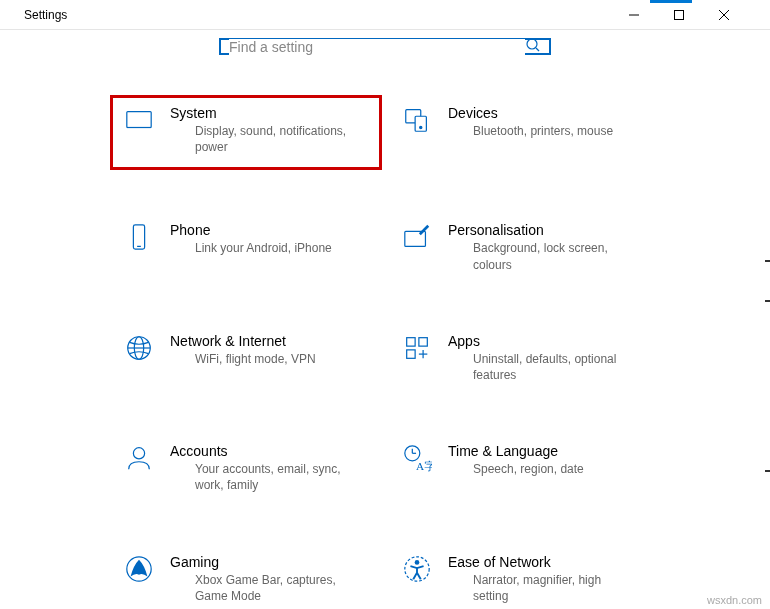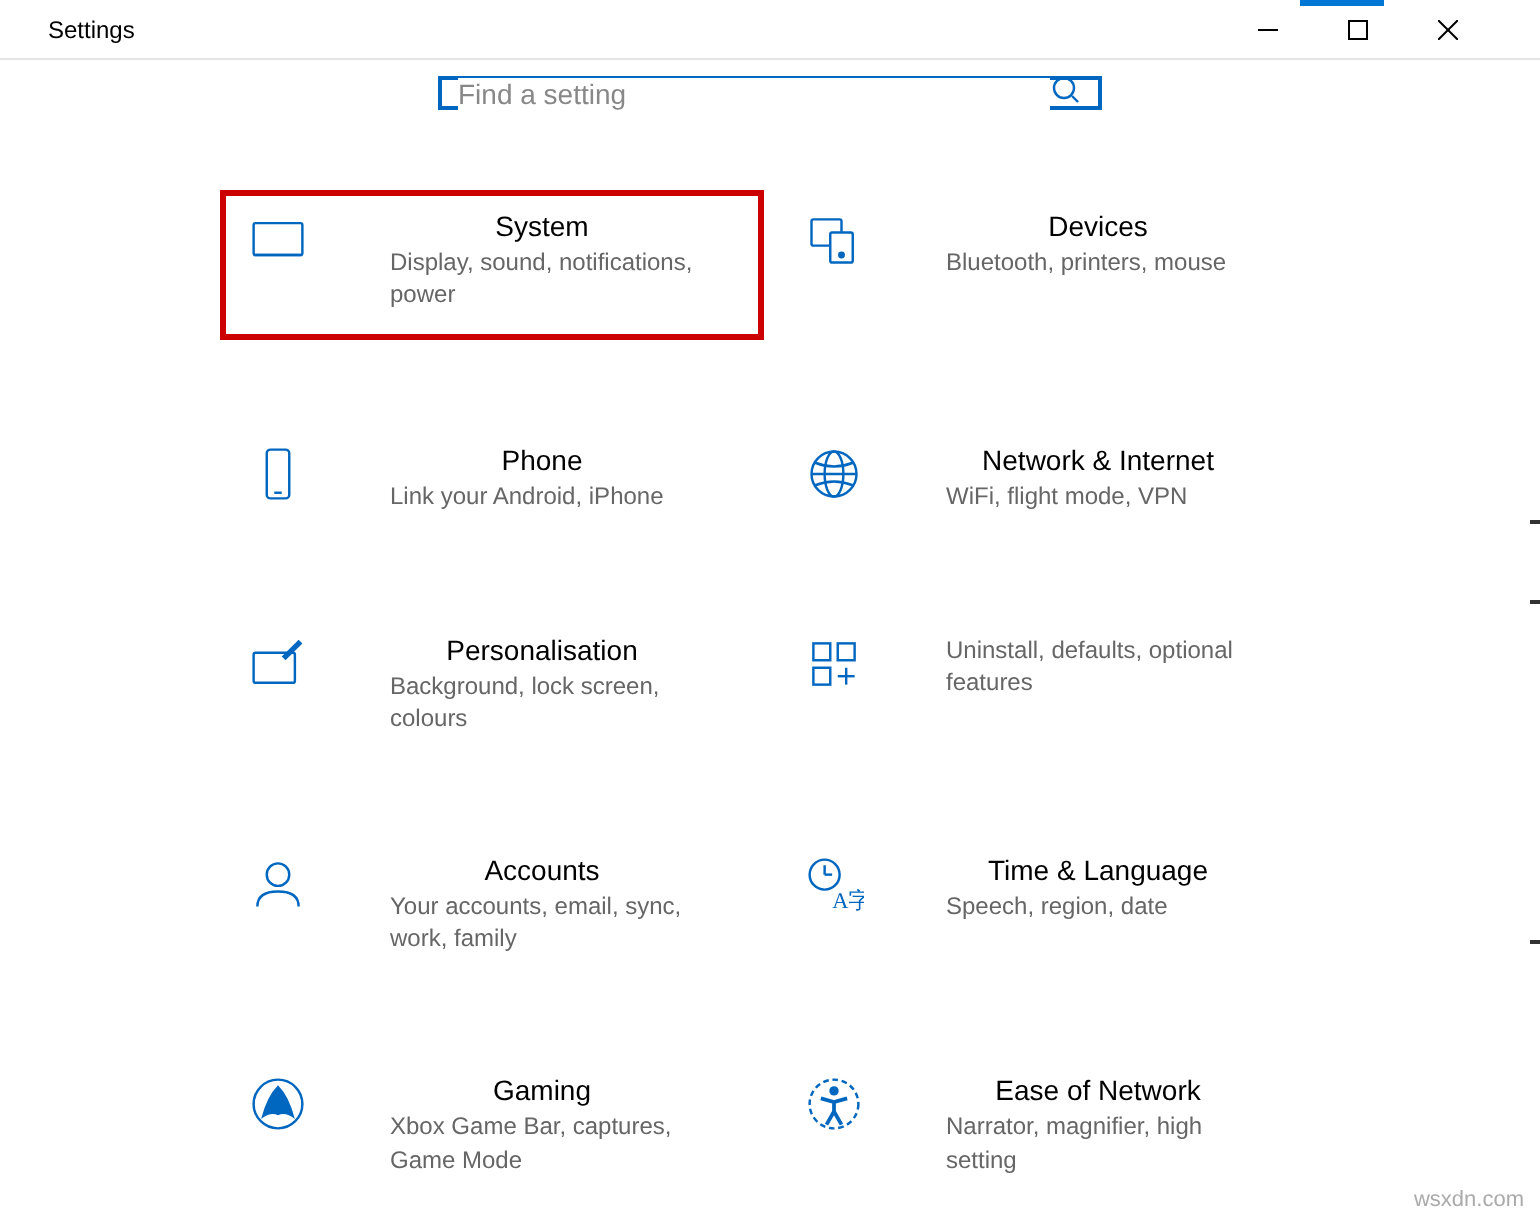--- a/index.html
+++ b/index.html
@@ -66,21 +66,21 @@
       width: 34px;
       height: 34px;
       flex-shrink: 0;
       display: flex;
       align-items: center;
       justify-content: flex-end;
       color: #0067c0;
     }
     .tile-icon svg { width: 30px; height: 30px; stroke: #0067c0; fill: none; stroke-width: 1.3; }
     .tile-text { flex: 1; padding-top: 2px; }
-    .tile-title { font-size: 14px; color: #000; margin-bottom: 2px; text-align: center; }
+    .tile-title { font-size: 14px; color: #000; margin-bottom: 2px; }
     .tile-sub { font-size: 12px; color: #666; line-height: 1.35; max-width: 160px; margin-left: 25px; }
     .highlighted { border: 3px solid #cc0000; padding: 5px 7px 12px 7px; }
     .watermark {
       position: absolute; bottom: 3px; right: 8px;
       font-size: 11px; color: #aaa; font-family: Arial, sans-serif; margin-top: 20px;
     }
     .right-edge-tick { position: absolute; right: 0; width: 5px; height: 2px; background: #333; }
   </style>
 </head>
 <body>
@@ -157,57 +157,58 @@
     </div>
     <div class="tile-text">
       <div class="tile-title">Phone</div>
       <div class="tile-sub">Link your Android, iPhone</div>
     </div>
   </div>
 
   <div class="tile">
     <div class="tile-icon">
       <svg viewBox="0 0 32 32">
+          <rect x="3" y="10" width="22" height="16" rx="1"></rect>
+          <path d="M20 14 L29 5 L27 3 L18 12 Z" fill="#0067c0" stroke="none"></path>
+        </svg>
+    </div>
+    <div class="tile-text">
+      <div class="tile-title">Personalisation</div>
+      <div class="tile-sub">Background, lock screen, colours</div>
+    </div>
+  </div>
+
+  <div class="tile">
+    <div class="tile-icon">
+      <svg viewBox="0 0 32 32">
           <circle cx="16" cy="16" r="12"></circle>
           <ellipse cx="16" cy="16" rx="5" ry="12"></ellipse>
           <line x1="4" y1="16" x2="28" y2="16"></line>
           <path d="M6 10 Q16 14 26 10" fill="none"></path>
           <path d="M6 22 Q16 18 26 22" fill="none"></path>
         </svg>
     </div>
     <div class="tile-text">
       <div class="tile-title">Network &amp; Internet</div>
       <div class="tile-sub">WiFi, flight mode, VPN</div>
     </div>
   </div>
 
   <div class="tile">
     <div class="tile-icon">
       <svg viewBox="0 0 32 32">
-          <rect x="3" y="10" width="22" height="16" rx="1"></rect>
-          <path d="M20 14 L29 5 L27 3 L18 12 Z" fill="#0067c0" stroke="none"></path>
-        </svg>
-    </div>
-    <div class="tile-text">
-      <div class="tile-title">Personalisation</div>
-      <div class="tile-sub">Background, lock screen, colours</div>
-    </div>
-  </div>
-
-  <div class="tile">
-    <div class="tile-icon">
-      <svg viewBox="0 0 32 32">
           <rect x="5" y="5" width="9" height="9"></rect>
           <rect x="18" y="5" width="9" height="9"></rect>
           <rect x="5" y="18" width="9" height="9"></rect>
           <line x1="18" y1="22.5" x2="27" y2="22.5"></line>
           <line x1="22.5" y1="18" x2="22.5" y2="27"></line>
         </svg>
     </div>
     <div class="tile-text">
+      <div class="tile-title">Apps</div>
       <div class="tile-sub">Uninstall, defaults, optional features</div>
     </div>
   </div>
 
   <div class="tile">
     <div class="tile-icon">
       <svg viewBox="0 0 32 32">
           <circle cx="16" cy="11" r="6"></circle>
           <path d="M5 28 Q5 20 16 20 Q27 20 27 28"></path>
         </svg>

